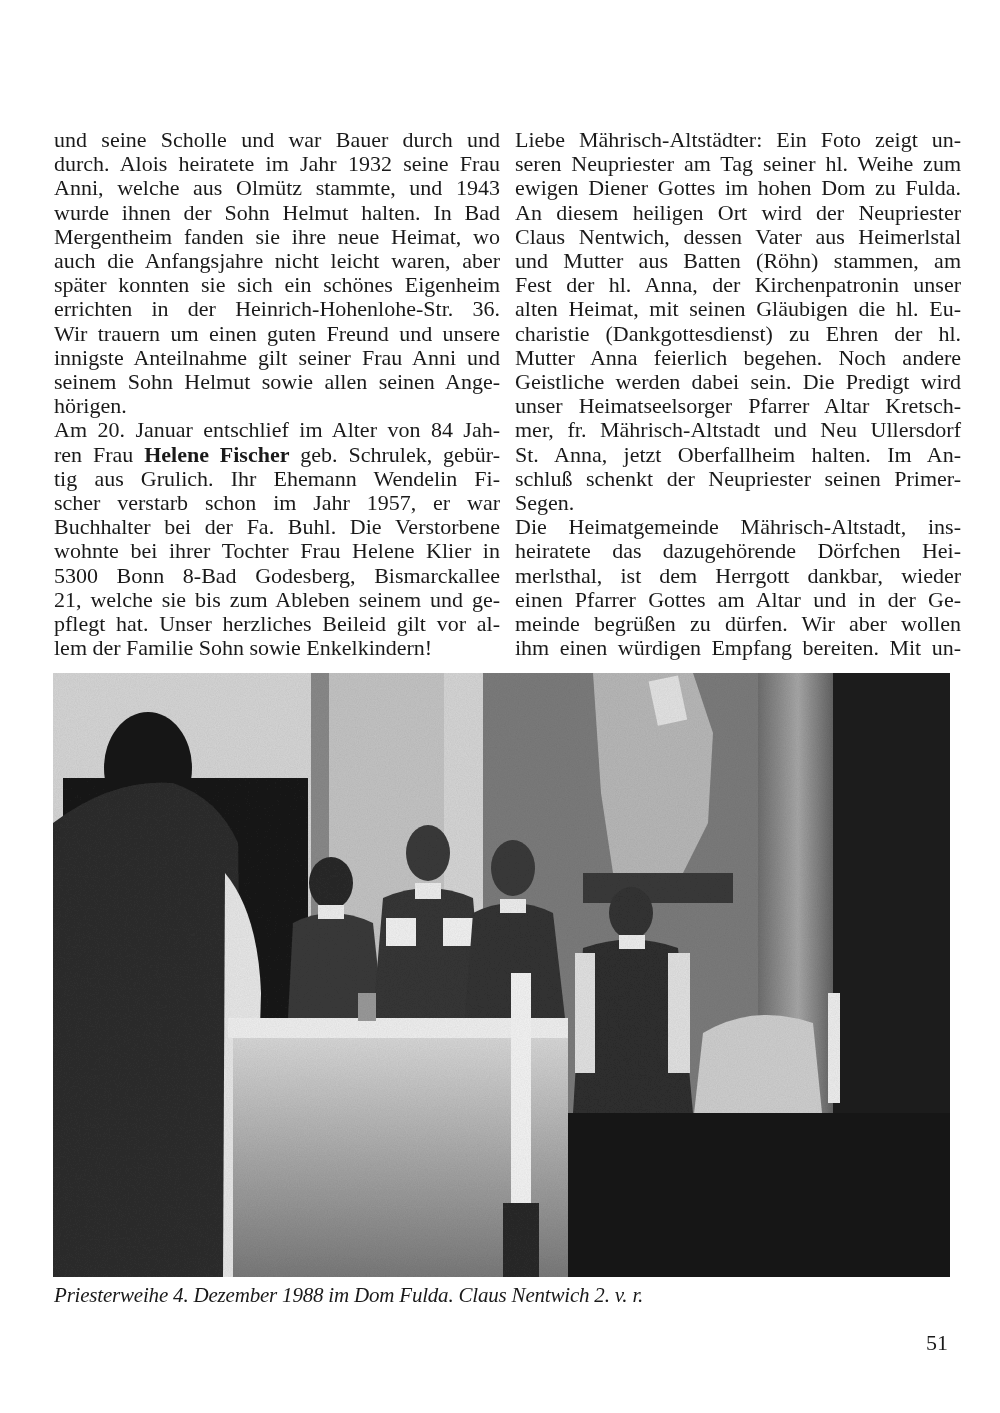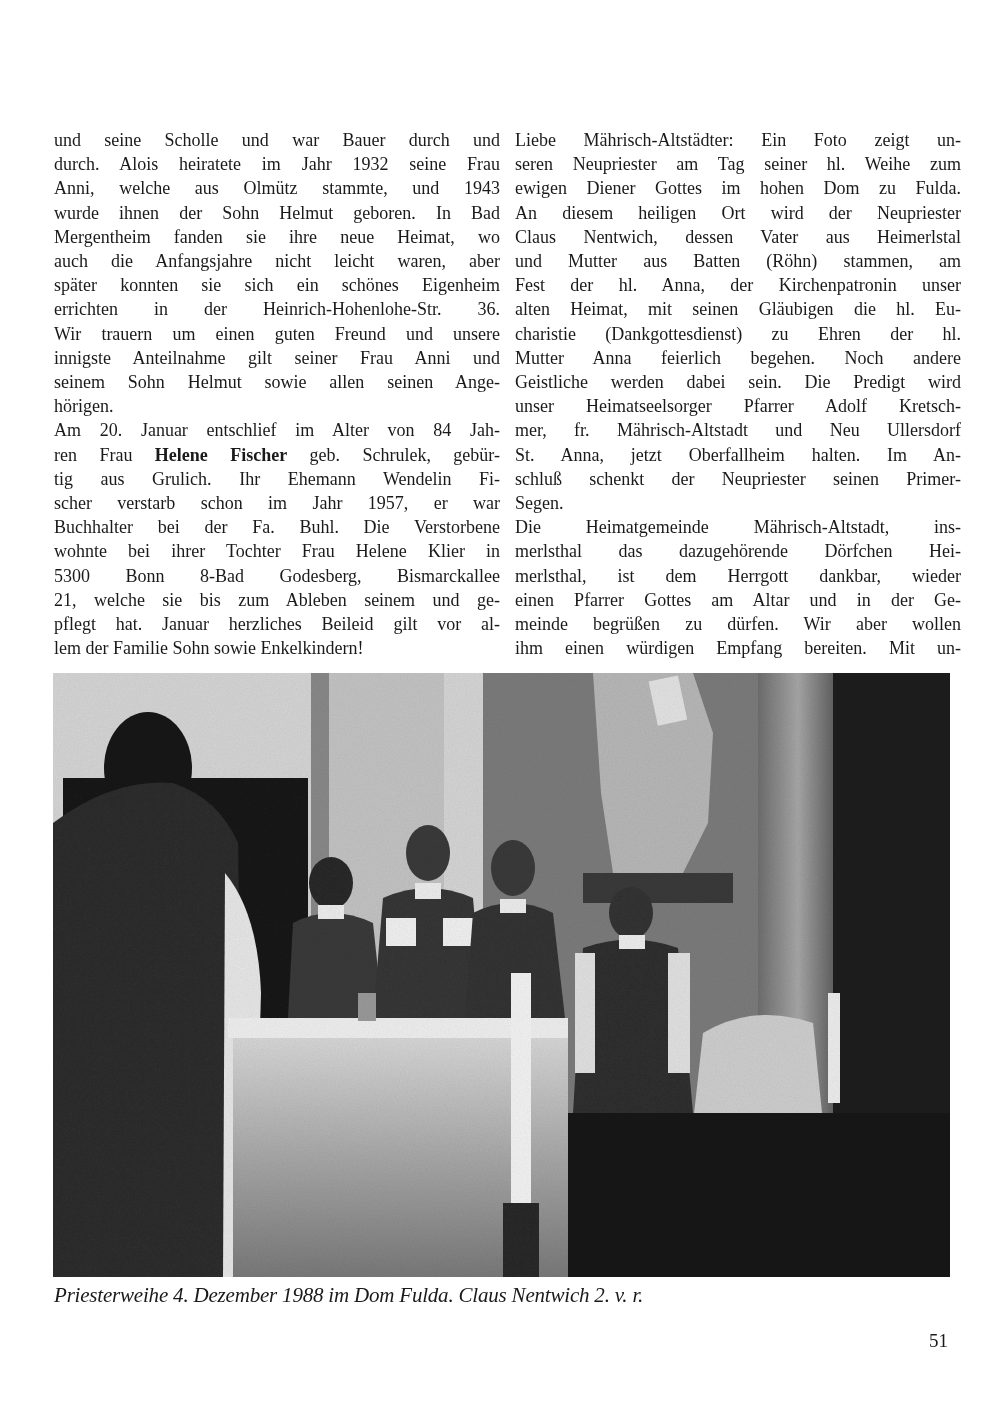--- a/index.html
+++ b/index.html
@@ -1,77 +1,77 @@
 <!DOCTYPE html>
 <html><head>
 <meta charset="utf-8">
 <style>
   html, body { margin: 0; padding: 0; background: #ffffff; }
   body { width: 1000px; height: 1413px; position: relative; overflow: hidden;
          font-family: "Liberation Serif", "DejaVu Serif", serif; color: #1a1a1a; }
-  .col { position: absolute; top: 128px; width: 446px; font-size: 18px; line-height: 24.2px;
+  .col { position: absolute; top: 128px; width: 446px; font-size: 22px; line-height: 24.2px;
          text-align: justify; }
   .col .line { display: block; text-align: justify; text-align-last: justify; white-space: nowrap; }
   .col .line.last { text-align-last: left; }
   #col-left { left: 54px; }
   #col-right { left: 515px; }
   b { font-weight: bold; }
   #photo { position: absolute; left: 53px; top: 673px; width: 897px; height: 604px; overflow: hidden; background: #2a2a2a; }
   #photo svg { display: block; }
   #caption { position: absolute; left: 54px; top: 1283px; font-size: 21px; font-style: italic;
              font-family: "Liberation Serif", "DejaVu Serif", serif; letter-spacing: -0.2px; }
-  #page-number { position: absolute; right: 52px; top: 1330px; font-size: 19px; }
+  #page-number { position: absolute; right: 52px; top: 1330px; font-size: 22px; }
 </style>
 </head>
 <body>
 
 <div id="col-left" class="col">
   <span class="line">und seine Scholle und war Bauer durch und</span>
   <span class="line">durch. Alois heiratete im Jahr 1932 seine Frau</span>
   <span class="line">Anni, welche aus Olmütz stammte, und 1943</span>
-  <span class="line">wurde ihnen der Sohn Helmut geboren. In Bad</span>
+  <span class="line">wurde ihnen der Sohn Helmut halten. In Bad</span>
   <span class="line">Mergentheim fanden sie ihre neue Heimat, wo</span>
   <span class="line">auch die Anfangsjahre nicht leicht waren, aber</span>
   <span class="line">später konnten sie sich ein schönes Eigenheim</span>
   <span class="line">errichten in der Heinrich-Hohenlohe-Str. 36.</span>
   <span class="line">Wir trauern um einen guten Freund und unsere</span>
   <span class="line">innigste Anteilnahme gilt seiner Frau Anni und</span>
   <span class="line">seinem Sohn Helmut sowie allen seinen Ange-</span>
   <span class="line last">hörigen.</span>
   <span class="line">Am 20. Januar entschlief im Alter von 84 Jah-</span>
   <span class="line"><span>ren Frau </span><b>Helene Fischer</b><span> geb. Schrulek, gebür-</span></span>
   <span class="line">tig aus Grulich. Ihr Ehemann Wendelin Fi-</span>
   <span class="line">scher verstarb schon im Jahr 1957, er war</span>
   <span class="line">Buchhalter bei der Fa. Buhl. Die Verstorbene</span>
   <span class="line">wohnte bei ihrer Tochter Frau Helene Klier in</span>
   <span class="line">5300 Bonn 8-Bad Godesberg, Bismarckallee</span>
   <span class="line">21, welche sie bis zum Ableben seinem und ge-</span>
-  <span class="line">pflegt hat. Januar herzliches Beileid gilt vor al-</span>
+  <span class="line">pflegt hat. Unser herzliches Beileid gilt vor al-</span>
   <span class="line last">lem der Familie Sohn sowie Enkelkindern!</span>
 </div>
 
 <div id="col-right" class="col">
   <span class="line">Liebe Mährisch-Altstädter: Ein Foto zeigt un-</span>
   <span class="line">seren Neupriester am Tag seiner hl. Weihe zum</span>
   <span class="line">ewigen Diener Gottes im hohen Dom zu Fulda.</span>
   <span class="line">An diesem heiligen Ort wird der Neupriester</span>
   <span class="line">Claus Nentwich, dessen Vater aus Heimerlstal</span>
   <span class="line">und Mutter aus Batten (Röhn) stammen, am</span>
   <span class="line">Fest der hl. Anna, der Kirchenpatronin unser</span>
   <span class="line">alten Heimat, mit seinen Gläubigen die hl. Eu-</span>
   <span class="line">charistie (Dankgottesdienst) zu Ehren der hl.</span>
   <span class="line">Mutter Anna feierlich begehen. Noch andere</span>
   <span class="line">Geistliche werden dabei sein. Die Predigt wird</span>
-  <span class="line">unser Heimatseelsorger Pfarrer Adolf Kretsch-</span>
+  <span class="line">unser Heimatseelsorger Pfarrer Altar Kretsch-</span>
   <span class="line">mer, fr. Mährisch-Altstadt und Neu Ullersdorf</span>
   <span class="line">St. Anna, jetzt Oberfallheim halten. Im An-</span>
   <span class="line">schluß schenkt der Neupriester seinen Primer-</span>
   <span class="line last">Segen.</span>
   <span class="line">Die Heimatgemeinde Mährisch-Altstadt, ins-</span>
-  <span class="line">merlsthal das dazugehörende Dörfchen Hei-</span>
+  <span class="line">heiratete das dazugehörende Dörfchen Hei-</span>
   <span class="line">merlsthal, ist dem Herrgott dankbar, wieder</span>
   <span class="line">einen Pfarrer Gottes am Altar und in der Ge-</span>
   <span class="line">meinde begrüßen zu dürfen. Wir aber wollen</span>
   <span class="line">ihm einen würdigen Empfang bereiten. Mit un-</span>
 </div>
 
 <div id="photo" title="Black-and-white photograph of a priestly ordination at an altar in Fulda Cathedral: a priest seen from behind in the foreground, four young priests in vestments standing behind the altar, a statue and column in the background, a tall candle at right.">
   <svg width="897" height="604" viewBox="0 0 897 604" xmlns="http://www.w3.org/2000/svg">
     <defs>
       <filter id="grain" x="0" y="0" width="100%" height="100%">

